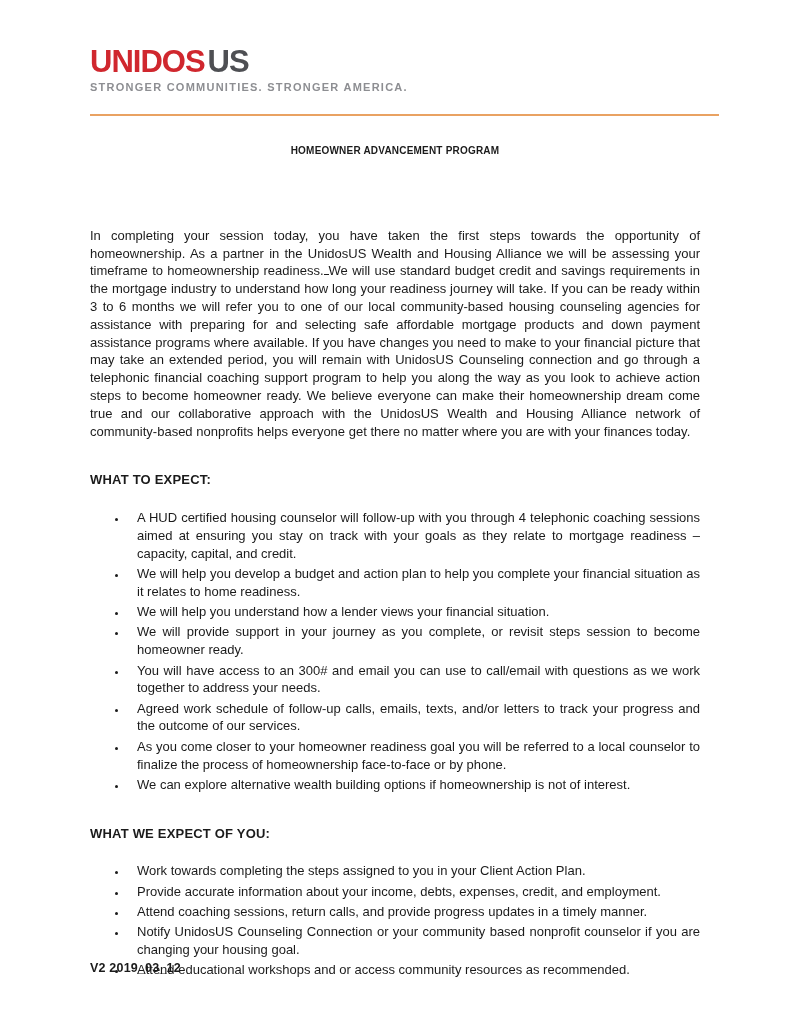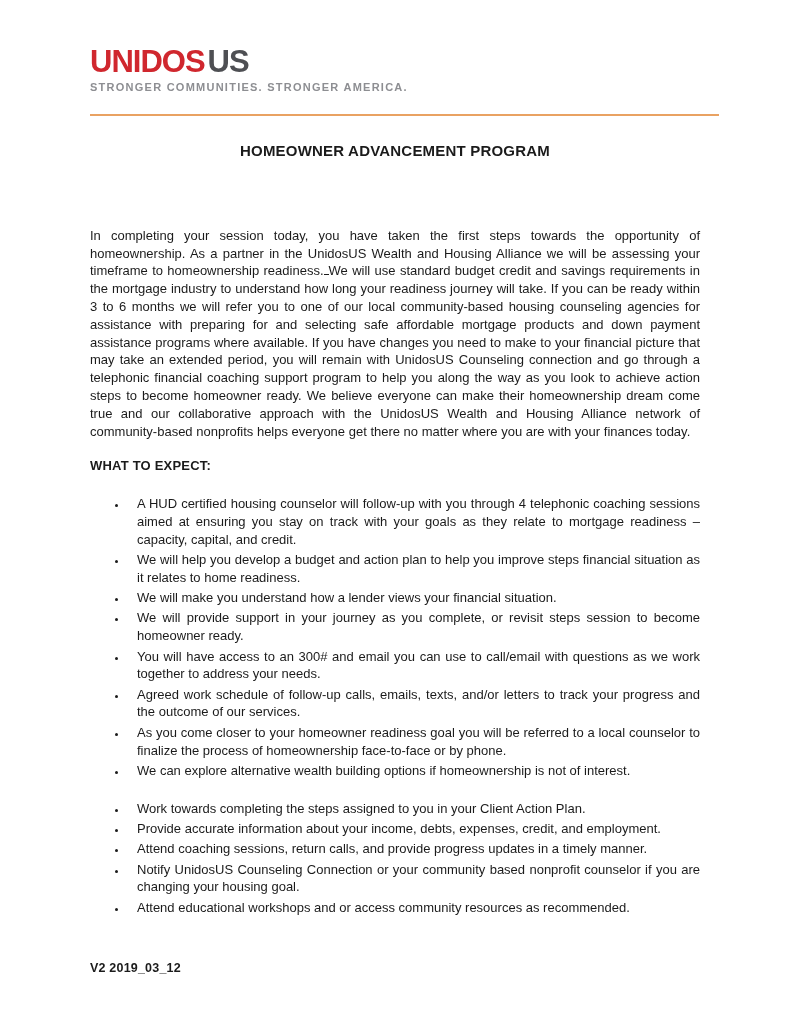--- a/index.html
+++ b/index.html
@@ -52,39 +52,39 @@
     background: #e9a262;
     margin-top: 22px;
     margin-right: -19px;
   }
 
   
   .doc-title {
     margin-top: 26px;
     text-align: center;
     font-weight: bold;
-    font-size: 15px;
+    font-size: 10px;
     letter-spacing: 0.2px;
   }
 
   
   .intro {
     margin-top: 67px;
     text-align: justify;
   }
   .uspace {
     display: inline-block;
     width: 5px;
     height: 11px;
     border-bottom: 1px solid #1b1b1b;
   }
 
   
   .section-heading {
-    margin-top: 17px;
+    margin-top: 31px;
     font-weight: bold;
     letter-spacing: 0.2px;
   }
   ul.bullets {
     margin: 20px 0 0 0;
     padding-left: 38px;
   }
   ul.bullets li {
     padding-left: 9px;
     margin-bottom: 2.5px;
@@ -120,31 +120,32 @@
     <div class="rule"></div>
 
     <div class="doc-title">HOMEOWNER ADVANCEMENT PROGRAM</div>
 
     <p class="intro"><span>In completing your session today, you have taken the first steps towards the opportunity of homeownership. As a partner in the UnidosUS Wealth and Housing Alliance we will be assessing your timeframe to homeownership readiness.</span><span class="uspace"></span><span>We will use standard budget credit and savings requirements in the mortgage industry to understand how long your readiness journey will take. If you can be ready within 3 to 6 months we will refer you to one of our local community-based housing counseling agencies for assistance with preparing for and selecting safe affordable mortgage products and down payment assistance programs where available. If you have changes you need to make to your financial picture that may take an extended period, you will remain with UnidosUS Counseling connection and go through a telephonic financial coaching support program to help you along the way as you look to achieve action steps to become homeowner ready. We believe everyone can make their homeownership dream come true and our collaborative approach with the UnidosUS Wealth and Housing Alliance network of community-based nonprofits helps everyone get there no matter where you are with your finances today.</span></p>
 
     <div class="section">
       <div class="section-heading">WHAT TO EXPECT:</div>
       <ul class="bullets">
         <li>A HUD certified housing counselor will follow-up with you through 4 telephonic coaching sessions aimed at ensuring you stay on track with your goals as they relate to mortgage readiness – capacity, capital, and credit.</li>
-        <li>We will help you develop a budget and action plan to help you improve steps financial situation as it relates to home readiness.</li>
-        <li>We will make you understand how a lender views your financial situation.</li>
+        <li>We will help you develop a budget and action plan to help you complete your financial situation as it relates to home readiness.</li>
+        <li>We will help you understand how a lender views your financial situation.</li>
         <li>We will provide support in your journey as you complete, or revisit steps session to become homeowner ready.</li>
         <li>You will have access to an 300# and email you can use to call/email with questions as we work together to address your needs.</li>
         <li>Agreed work schedule of follow-up calls, emails, texts, and/or letters to track your progress and the outcome of our services.</li>
         <li>As you come closer to your homeowner readiness goal you will be referred to a local counselor to finalize the process of homeownership face-to-face or by phone.</li>
         <li>We can explore alternative wealth building options if homeownership is not of interest.</li>
       </ul>
     </div>
 
     <div class="section">
+      <div class="section-heading">WHAT WE EXPECT OF YOU:</div>
       <ul class="bullets">
         <li>Work towards completing the steps assigned to you in your Client Action Plan.</li>
         <li>Provide accurate information about your income, debts, expenses, credit, and employment.</li>
         <li>Attend coaching sessions, return calls, and provide progress updates in a timely manner.</li>
         <li>Notify UnidosUS Counseling Connection or your community based nonprofit counselor if you are changing your housing goal.</li>
         <li>Attend educational workshops and or access community resources as recommended.</li>
       </ul>
     </div>
 
   </div>

